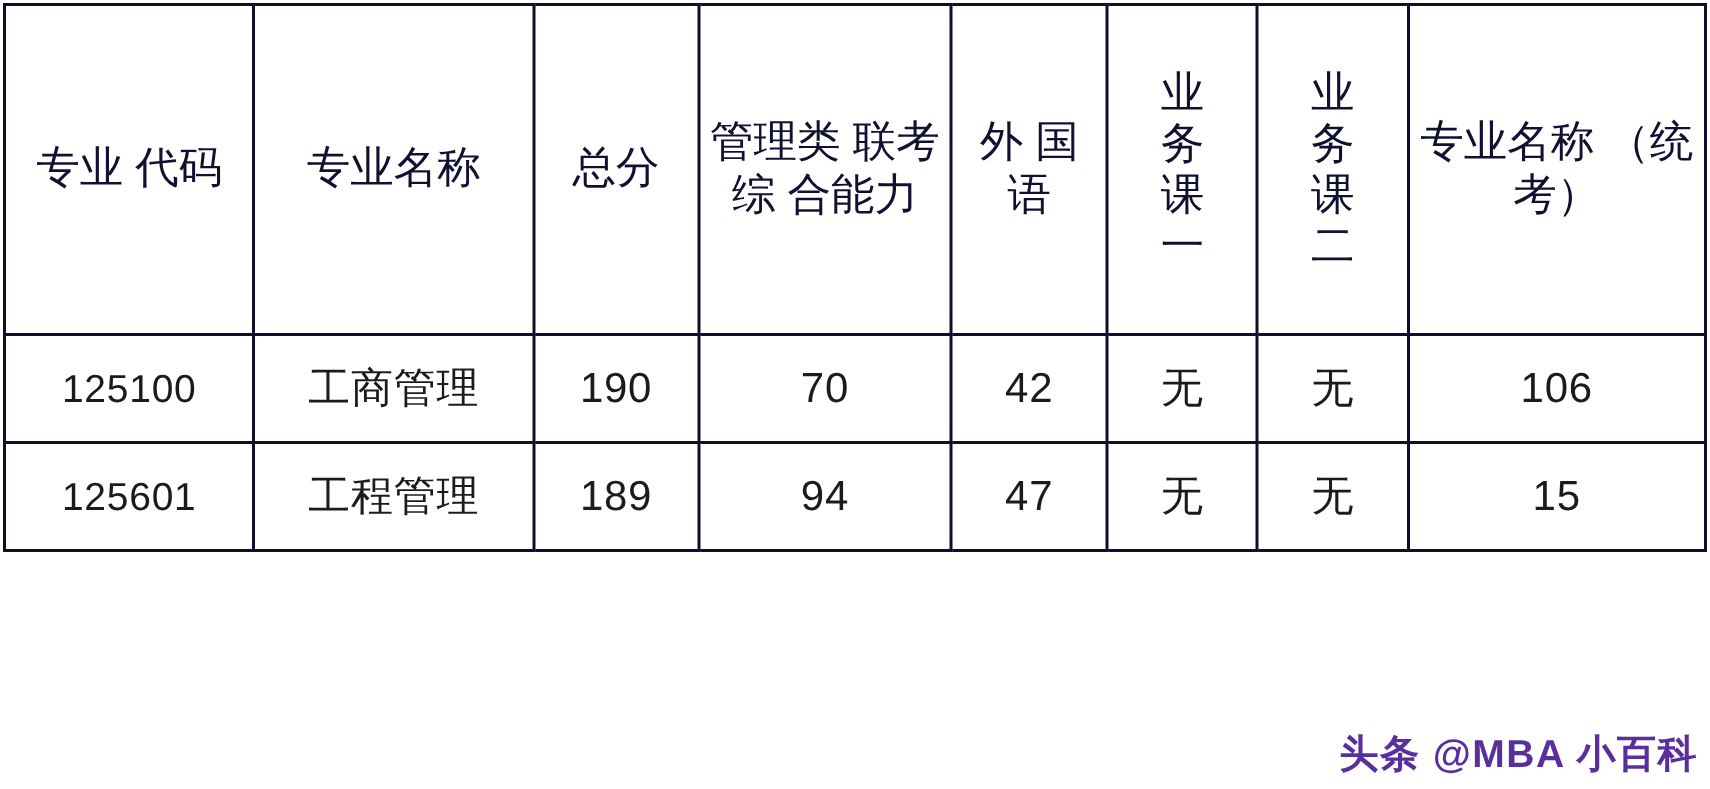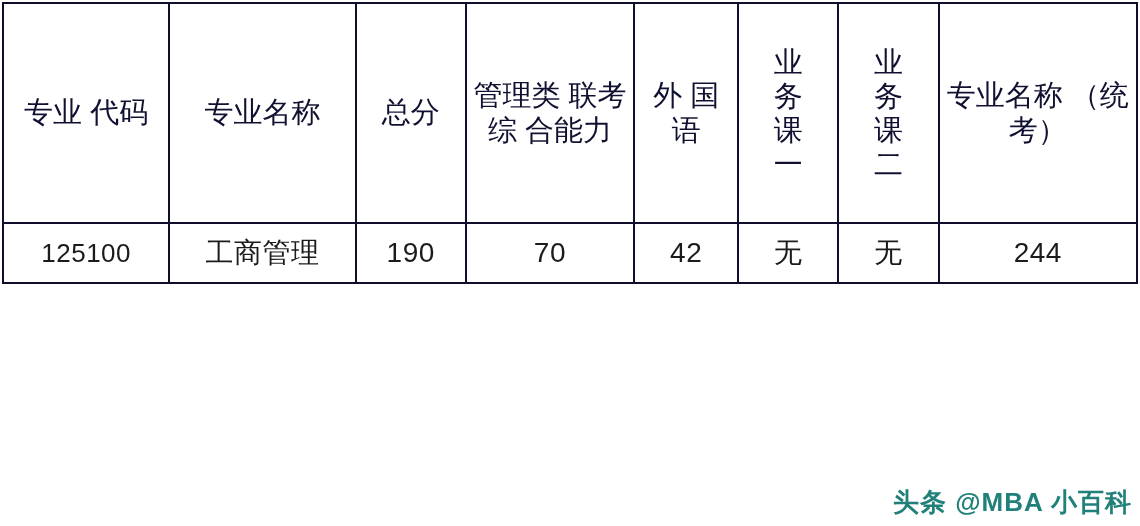--- a/index.html
+++ b/index.html
@@ -40,21 +40,21 @@
   col.c0 { width: 166px; }
   col.c1 { width: 186px; }
   col.c2 { width: 110px; }
   col.c3 { width: 168px; }
   col.c4 { width: 104px; }
   col.c5 { width: 100px; }
   col.c6 { width: 100px; }
   col.c7 { width: 198px; }
 
   thead tr { height: 220px; }
-  tbody tr { height: 60px; }
+  tbody tr { height: 72px; }
 
   thead td {
     font-weight: bold;
     font-size: 29px;
     line-height: 1.22;
     color: #101030;
   }
   thead td .hdr {
     display: block;
     padding: 0 4px;
@@ -75,21 +75,21 @@
   }
   tbody td.code {
     font-size: 26px;
   }
   .watermark {
     position: absolute;
     right: 8px;
     bottom: 6px;
     font-size: 26px;
     font-weight: bold;
-    color: #0f766e;
+    color: #4c1d95;
     letter-spacing: 1px;
     white-space: nowrap;
     opacity: 0.92;
   }
 </style>
 </head>
 <body>
 
 <div class="sheet">
   <table class="grade-table">
@@ -161,19 +161,29 @@
     </thead>
     <tbody>
       <tr>
         <td class="code">125100</td>
         <td>工商管理</td>
         <td>190</td>
         <td>70</td>
         <td>42</td>
         <td>无</td>
         <td>无</td>
-        <td>244</td>
+        <td>106</td>
+      </tr>
+      <tr>
+        <td class="code">125601</td>
+        <td>工程管理</td>
+        <td>189</td>
+        <td>94</td>
+        <td>47</td>
+        <td>无</td>
+        <td>无</td>
+        <td>15</td>
       </tr>
     </tbody>
   </table>
 
   <div class="watermark">头条 @MBA 小百科</div>
 </div>
 
 </body></html>

